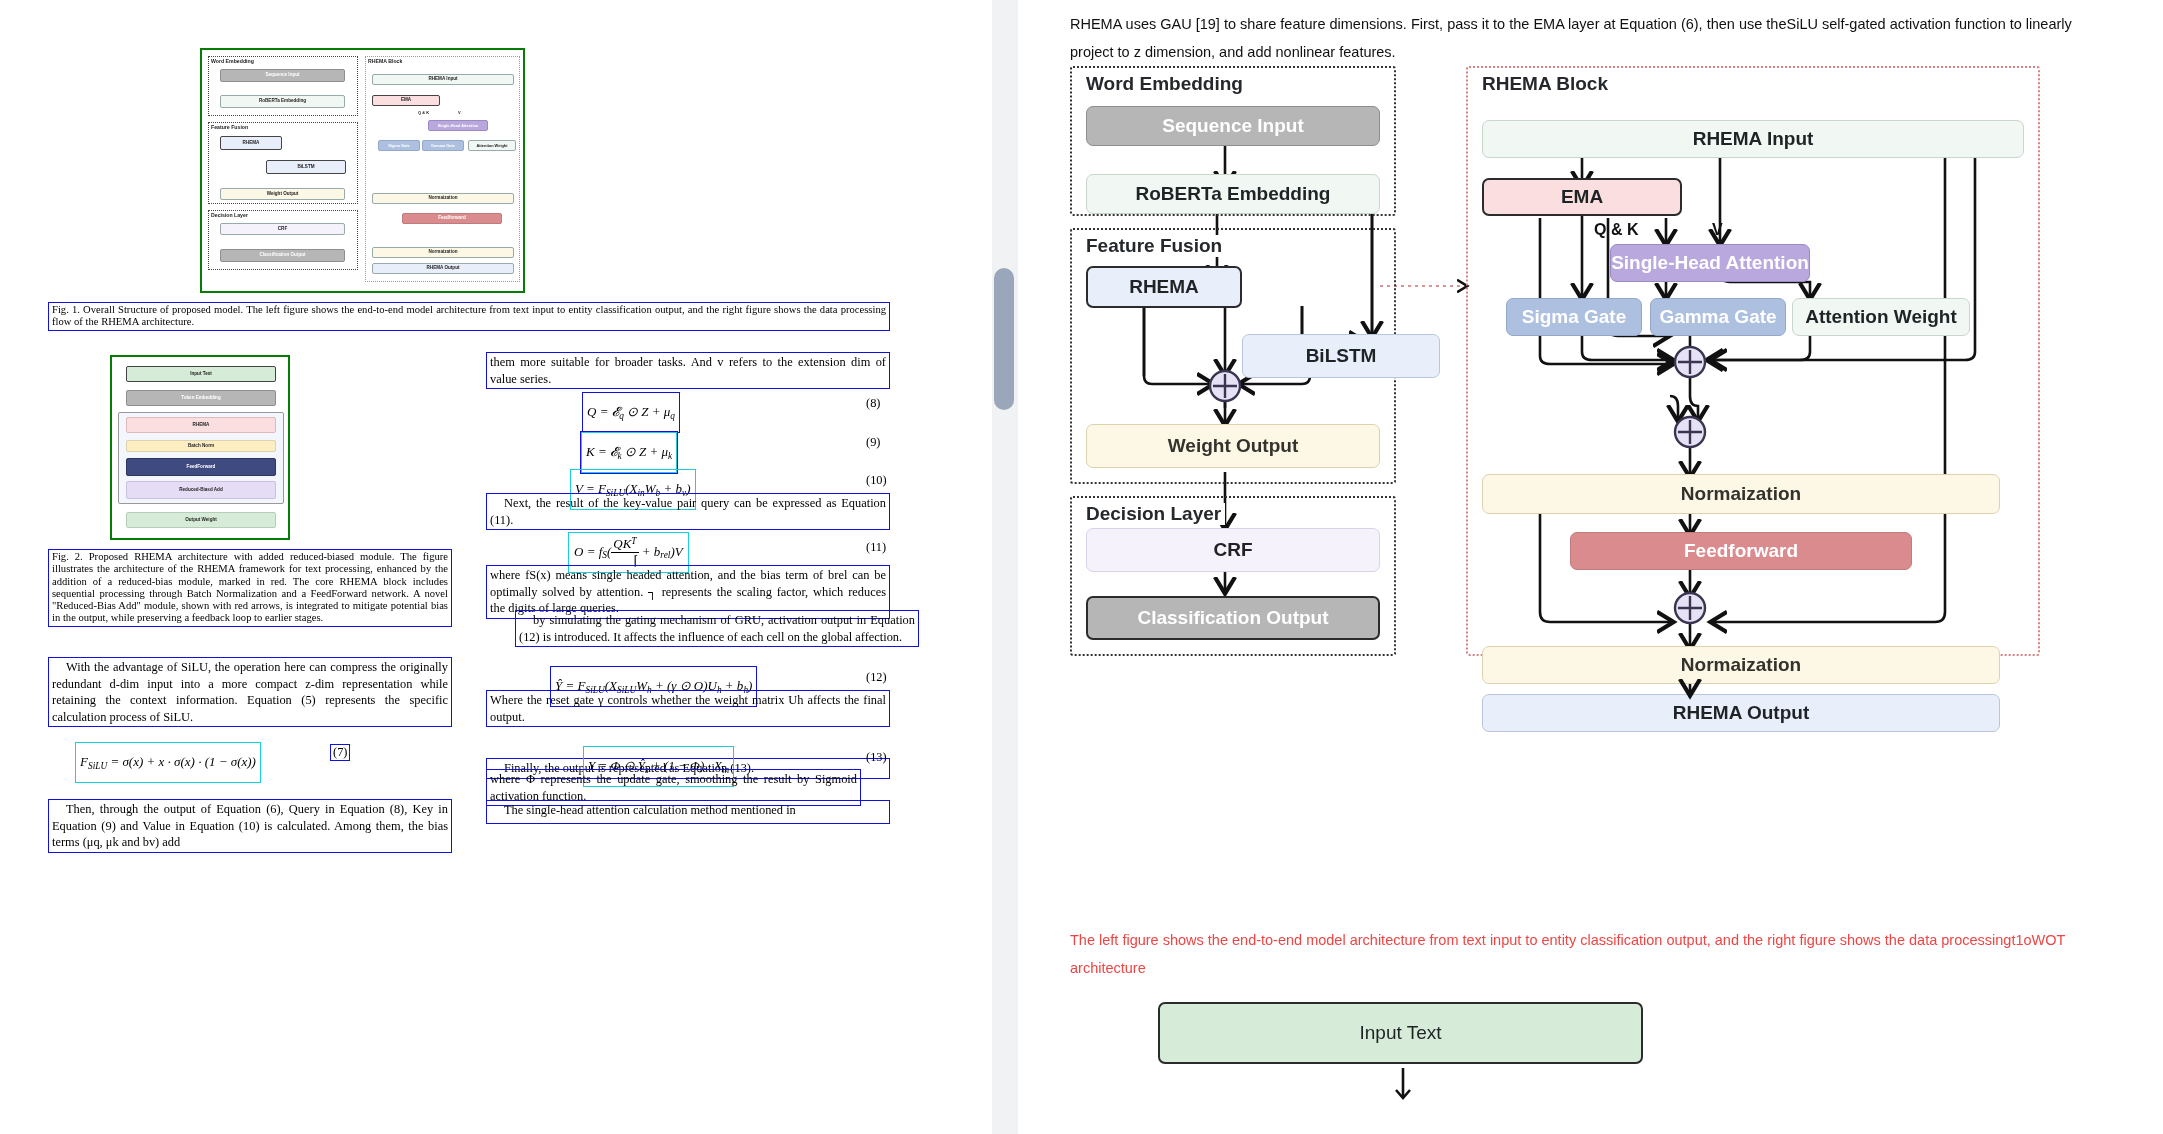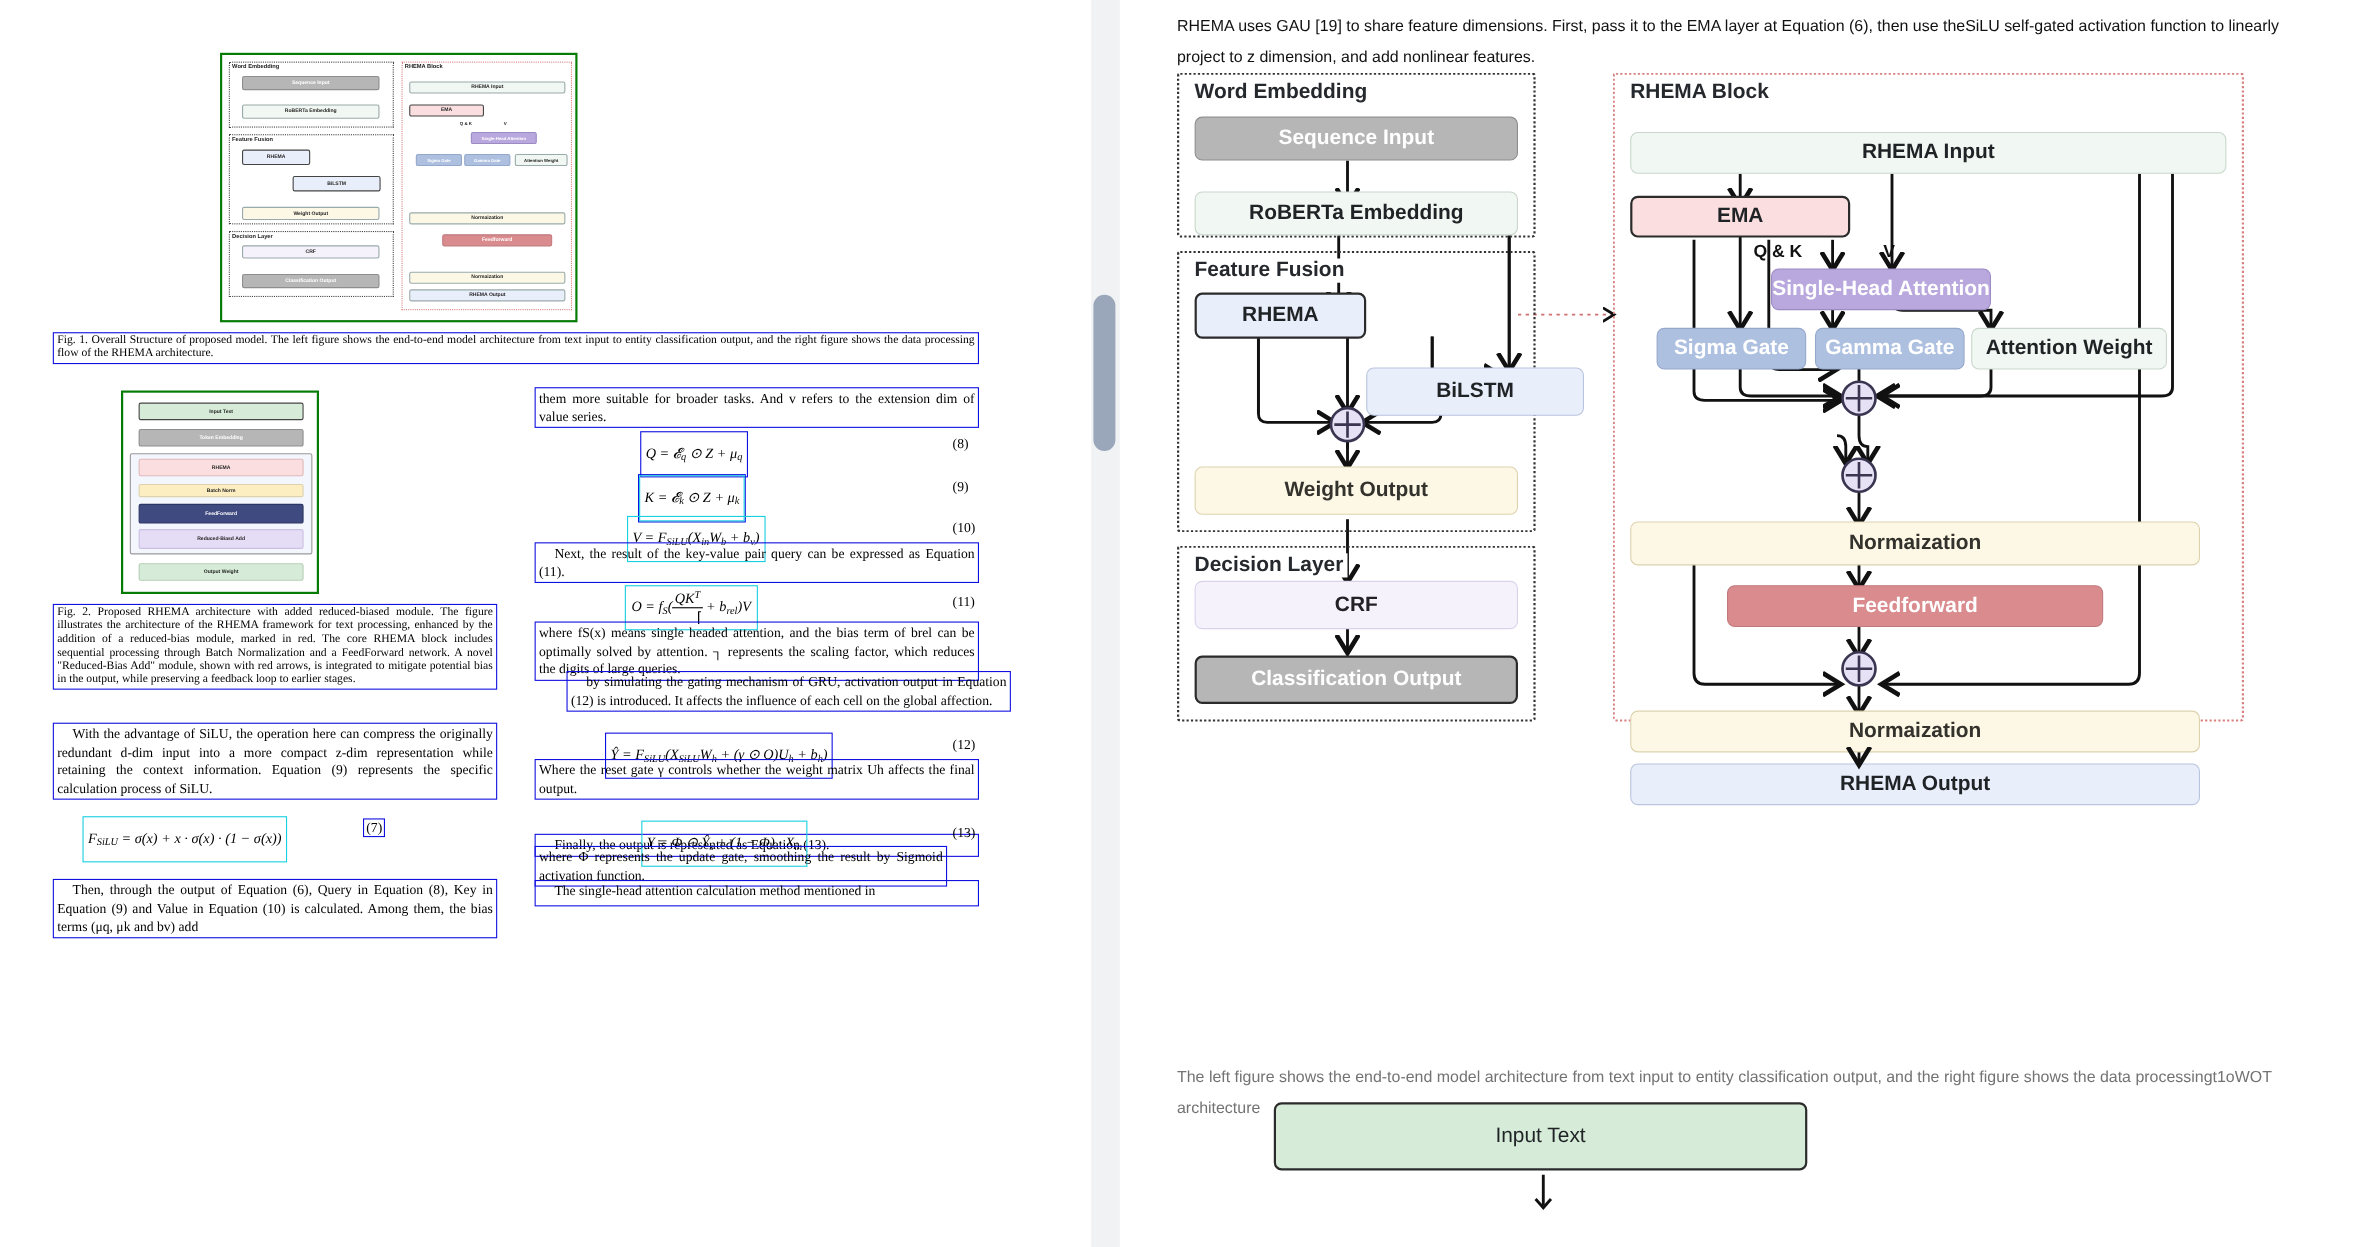--- a/index.html
+++ b/index.html
@@ -49,23 +49,23 @@
   .scrollbar{position:relative;width:88px;height:1134px;background:#ffffff;}
   .sb-track{position:absolute;left:32px;top:0;width:26px;height:1134px;background:#f1f2f4;}
   .sb-thumb{position:absolute;left:34px;top:268px;width:20px;height:142px;
             background:#9aa7bb;border-radius:10px;}
 
   
   .view-pane{position:relative;width:1115px;height:1134px;background:#ffffff;overflow:hidden;}
   .lead-text{position:absolute;left:22px;top:10px;width:1040px;
              font-family:"Liberation Sans",sans-serif;font-size:14.5px;
              line-height:1.95;color:#111;}
-  .foot-text{position:absolute;left:22px;top:966px;width:1010px;
+  .foot-text{position:absolute;left:22px;top:926px;width:1010px;
              font-family:"Liberation Sans",sans-serif;font-size:14.5px;
-             line-height:1.95;color:#737373;}
+             line-height:1.95;color:#ef4444;}
 
   .diagram{position:absolute;left:22px;top:66px;width:1070px;height:840px;}
 
   .grp{position:absolute;box-sizing:border-box;}
   .grp-dark{border:2px dotted #333;border-radius:3px;}
   .grp-red{border:2px dotted #d98080;border-radius:3px;}
   .grp-title{position:absolute;left:10px;top:5px;
              font-family:"Liberation Sans",sans-serif;font-weight:700;
              font-size:19px;color:#25282c;background:#fff;padding:0 4px;}
 
@@ -142,21 +142,21 @@
         <div class="tnode" style="left:14px;top:60px;width:150px;height:16px;background:#fbdfe0;border-color:#e0b9ba;">RHEMA</div>
         <div class="tnode" style="left:14px;top:83px;width:150px;height:12px;background:#fdeec2;border-color:#ddd2ae;">Batch Norm</div>
         <div class="tnode" style="left:14px;top:101px;width:150px;height:18px;background:#3f4a80;border-color:#2e3763;color:#fff;">FeedForward</div>
         <div class="tnode" style="left:14px;top:124px;width:150px;height:18px;background:#e5dcf5;border-color:#cbc0e3;">Reduced-Biasd Add</div>
         <div class="tnode" style="left:14px;top:155px;width:150px;height:16px;background:#d6ecd8;border-color:#b6ceb8;">Output Weight</div>
       </div>
 
       <div class="capbox col-l" style="top:549px;width:404px;">Fig. 2.  Proposed RHEMA architecture with added reduced-biased module. The figure illustrates the architecture of the RHEMA framework for text processing, enhanced by the addition of a reduced-bias module, marked in red. The core RHEMA block includes sequential processing through Batch Normalization and a FeedForward network. A novel "Reduced-Bias Add" module, shown with red arrows, is integrated to mitigate potential bias in the output, while preserving a feedback loop to earlier stages.</div>
 
       <div class="parabox col-l" style="top:657px;width:404px;text-indent:14px;">
-        <span>With the advantage of SiLU, the operation here can compress the originally redundant d-dim input into a more compact z-dim representation while retaining the context information. Equation (9) represents the specific calculation process of SiLU.</span>
+        <span>With the advantage of SiLU, the operation here can compress the originally redundant d-dim input into a more compact z-dim representation while retaining the context information. Equation (5) represents the specific calculation process of SiLU.</span>
       </div>
 
       <div class="eqbox eq-cyan" style="left:75px;top:742px;">
         F<span class="sub">SiLU</span> = σ(x) + x · σ(x) · (1 − σ(x))
       </div>
       <div class="eqnum eqnum-box" style="left:330px;top:744px;">(7)</div>
 
       <div class="parabox col-l" style="top:799px;width:404px;text-indent:14px;">
         <span>Then, through the output of Equation (6), Query in Equation (8), Key in Equation (9) and Value in Equation (10) is calculated. Among them, the bias terms (μq, μk and bv) add</span>
       </div>

